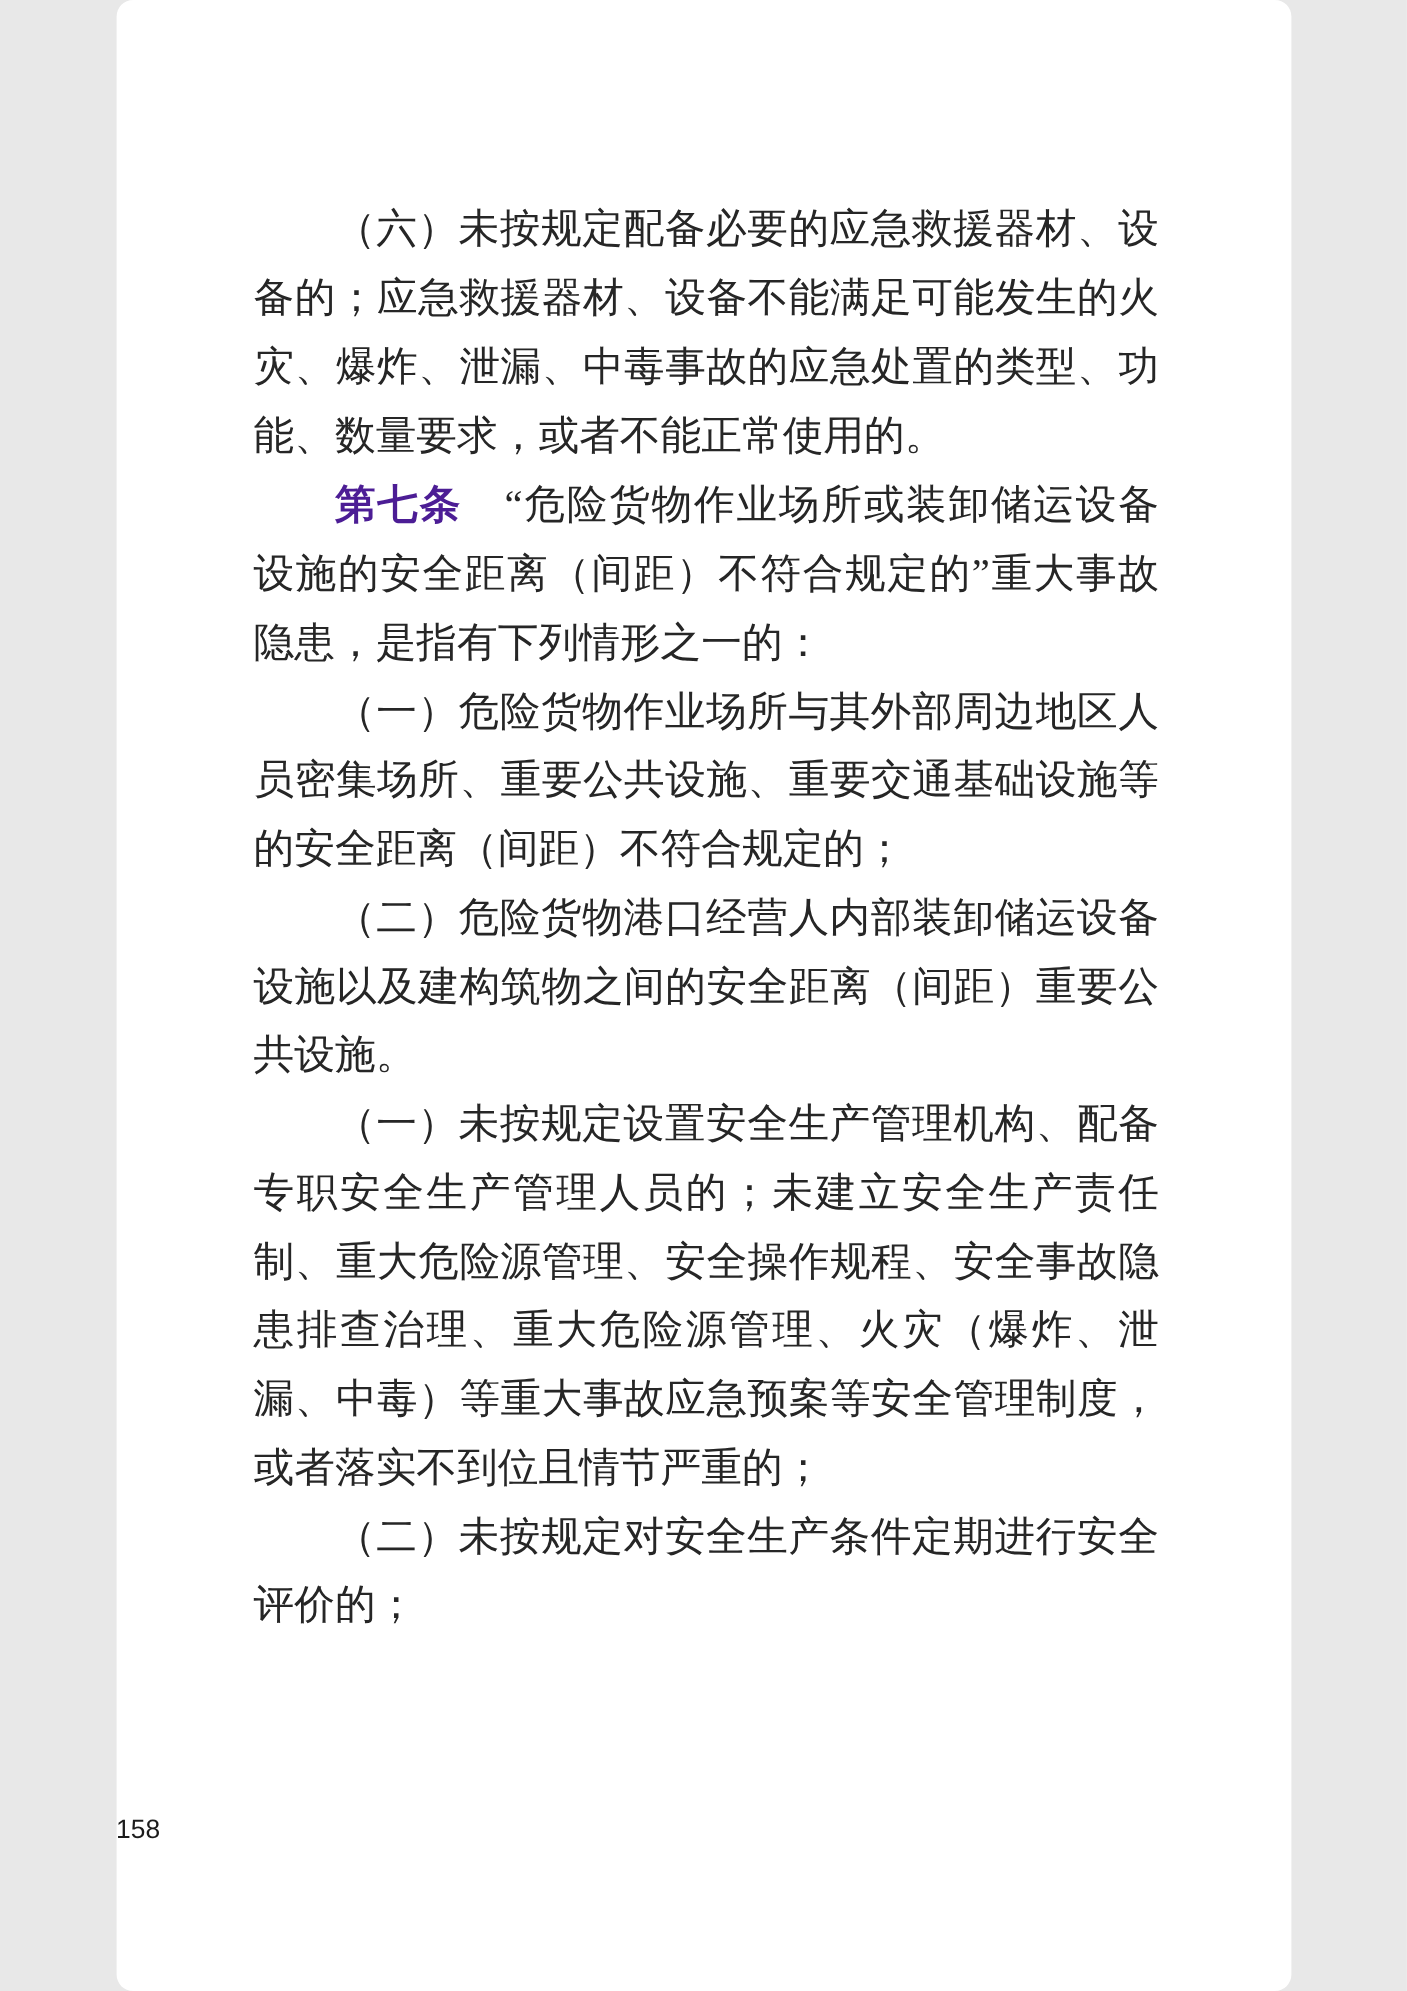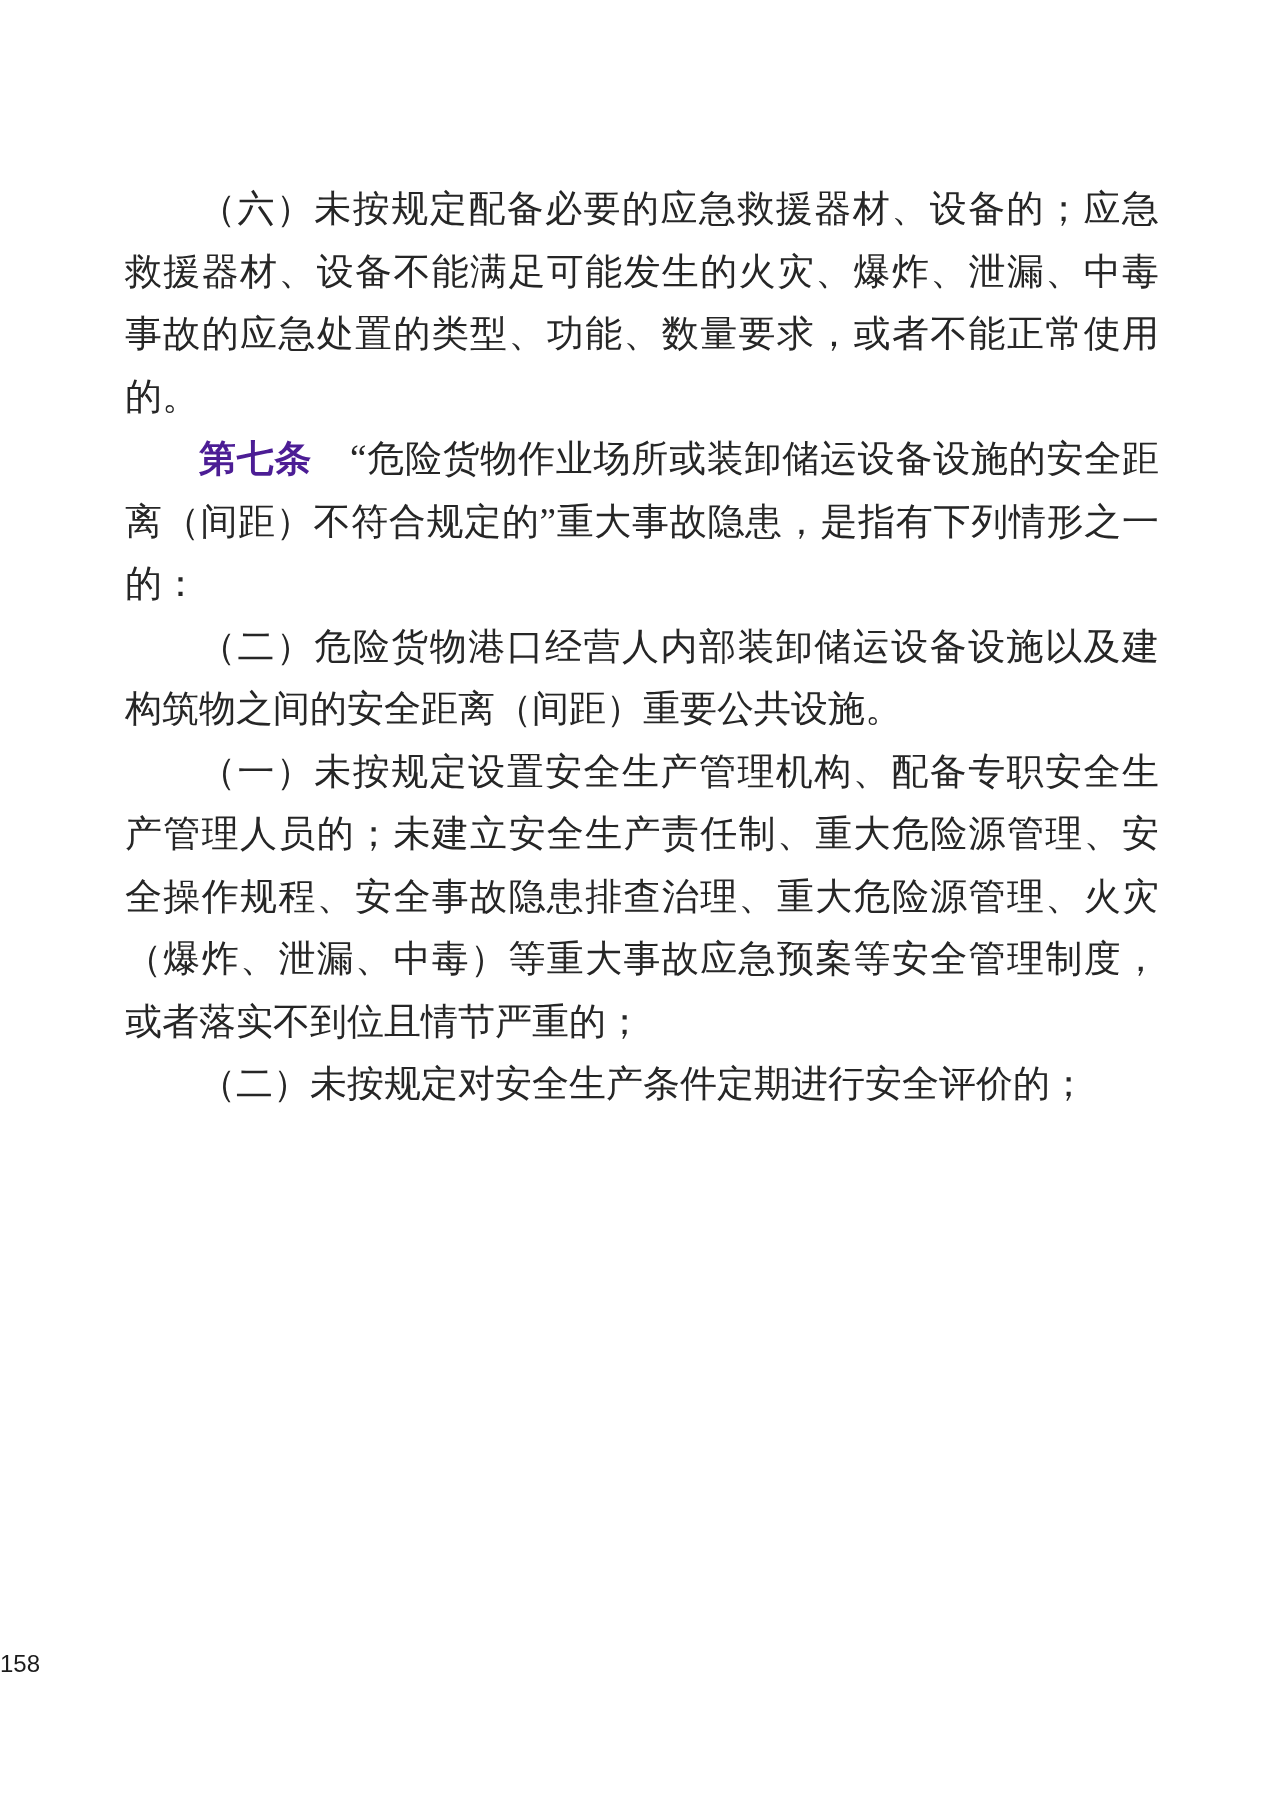--- a/index.html
+++ b/index.html
@@ -3,26 +3,27 @@
 <meta charset="utf-8">
 <style>
   * { box-sizing: border-box; }
   html, body { margin: 0; padding: 0; }
   body {
     background: #e8e8e8;
     font-family: "Liberation Serif", "DejaVu Serif", serif;
   }
   .page {
     position: relative;
-    width: 1279px;
+    width: 1068px;
     height: 1810px;
     margin: 0 auto;
     background: #ffffff;
     color: #222222;
     overflow: hidden;
+    border-radius: 15px;
   }
   .content {
     position: absolute;
     top: 178px;
     left: 125px;
     right: 120px;
   }
   .para {
     margin: 0;
     font-size: 37px;
@@ -54,20 +55,21 @@
 </head>
 <body>
 
 <div class="page">
   <div class="content">
 
     <p class="para"><span>（六）未按规定配备必要的应急救援器材、设备的；应急救援器材、设备不能满足可能发生的火灾、爆炸、泄漏、中毒事故的应急处置的类型、功能、数量要求，或者不能正常使用的。</span></p>
 
     <p class="para"><span class="art-label">第七条</span><span>　“危险货物作业场所或装卸储运设备设施的安全距离（间距）不符合规定的”重大事故隐患，是指有下列情形之一的：</span></p>
 
+    <p class="para"><span>（一）危险货物作业场所与其外部周边地区人员密集场所、重要公共设施、重要交通基础设施等的安全距离（间距）不符合规定的；</span></p>
 
     <p class="para"><span>（二）危险货物港口经营人内部装卸储运设备设施以及建构筑物之间的安全距离（间距）重要公共设施。</span></p>
 
 
     <p class="para"><span>（一）未按规定设置安全生产管理机构、配备专职安全生产管理人员的；未建立安全生产责任制、重大危险源管理、安全操作规程、安全事故隐患排查治理、重大危险源管理、火灾（爆炸、泄漏、中毒）等重大事故应急预案等安全管理制度，或者落实不到位且情节严重的；</span></p>
 
     <p class="para"><span>（二）未按规定对安全生产条件定期进行安全评价的；</span></p>
 
 
   </div>

